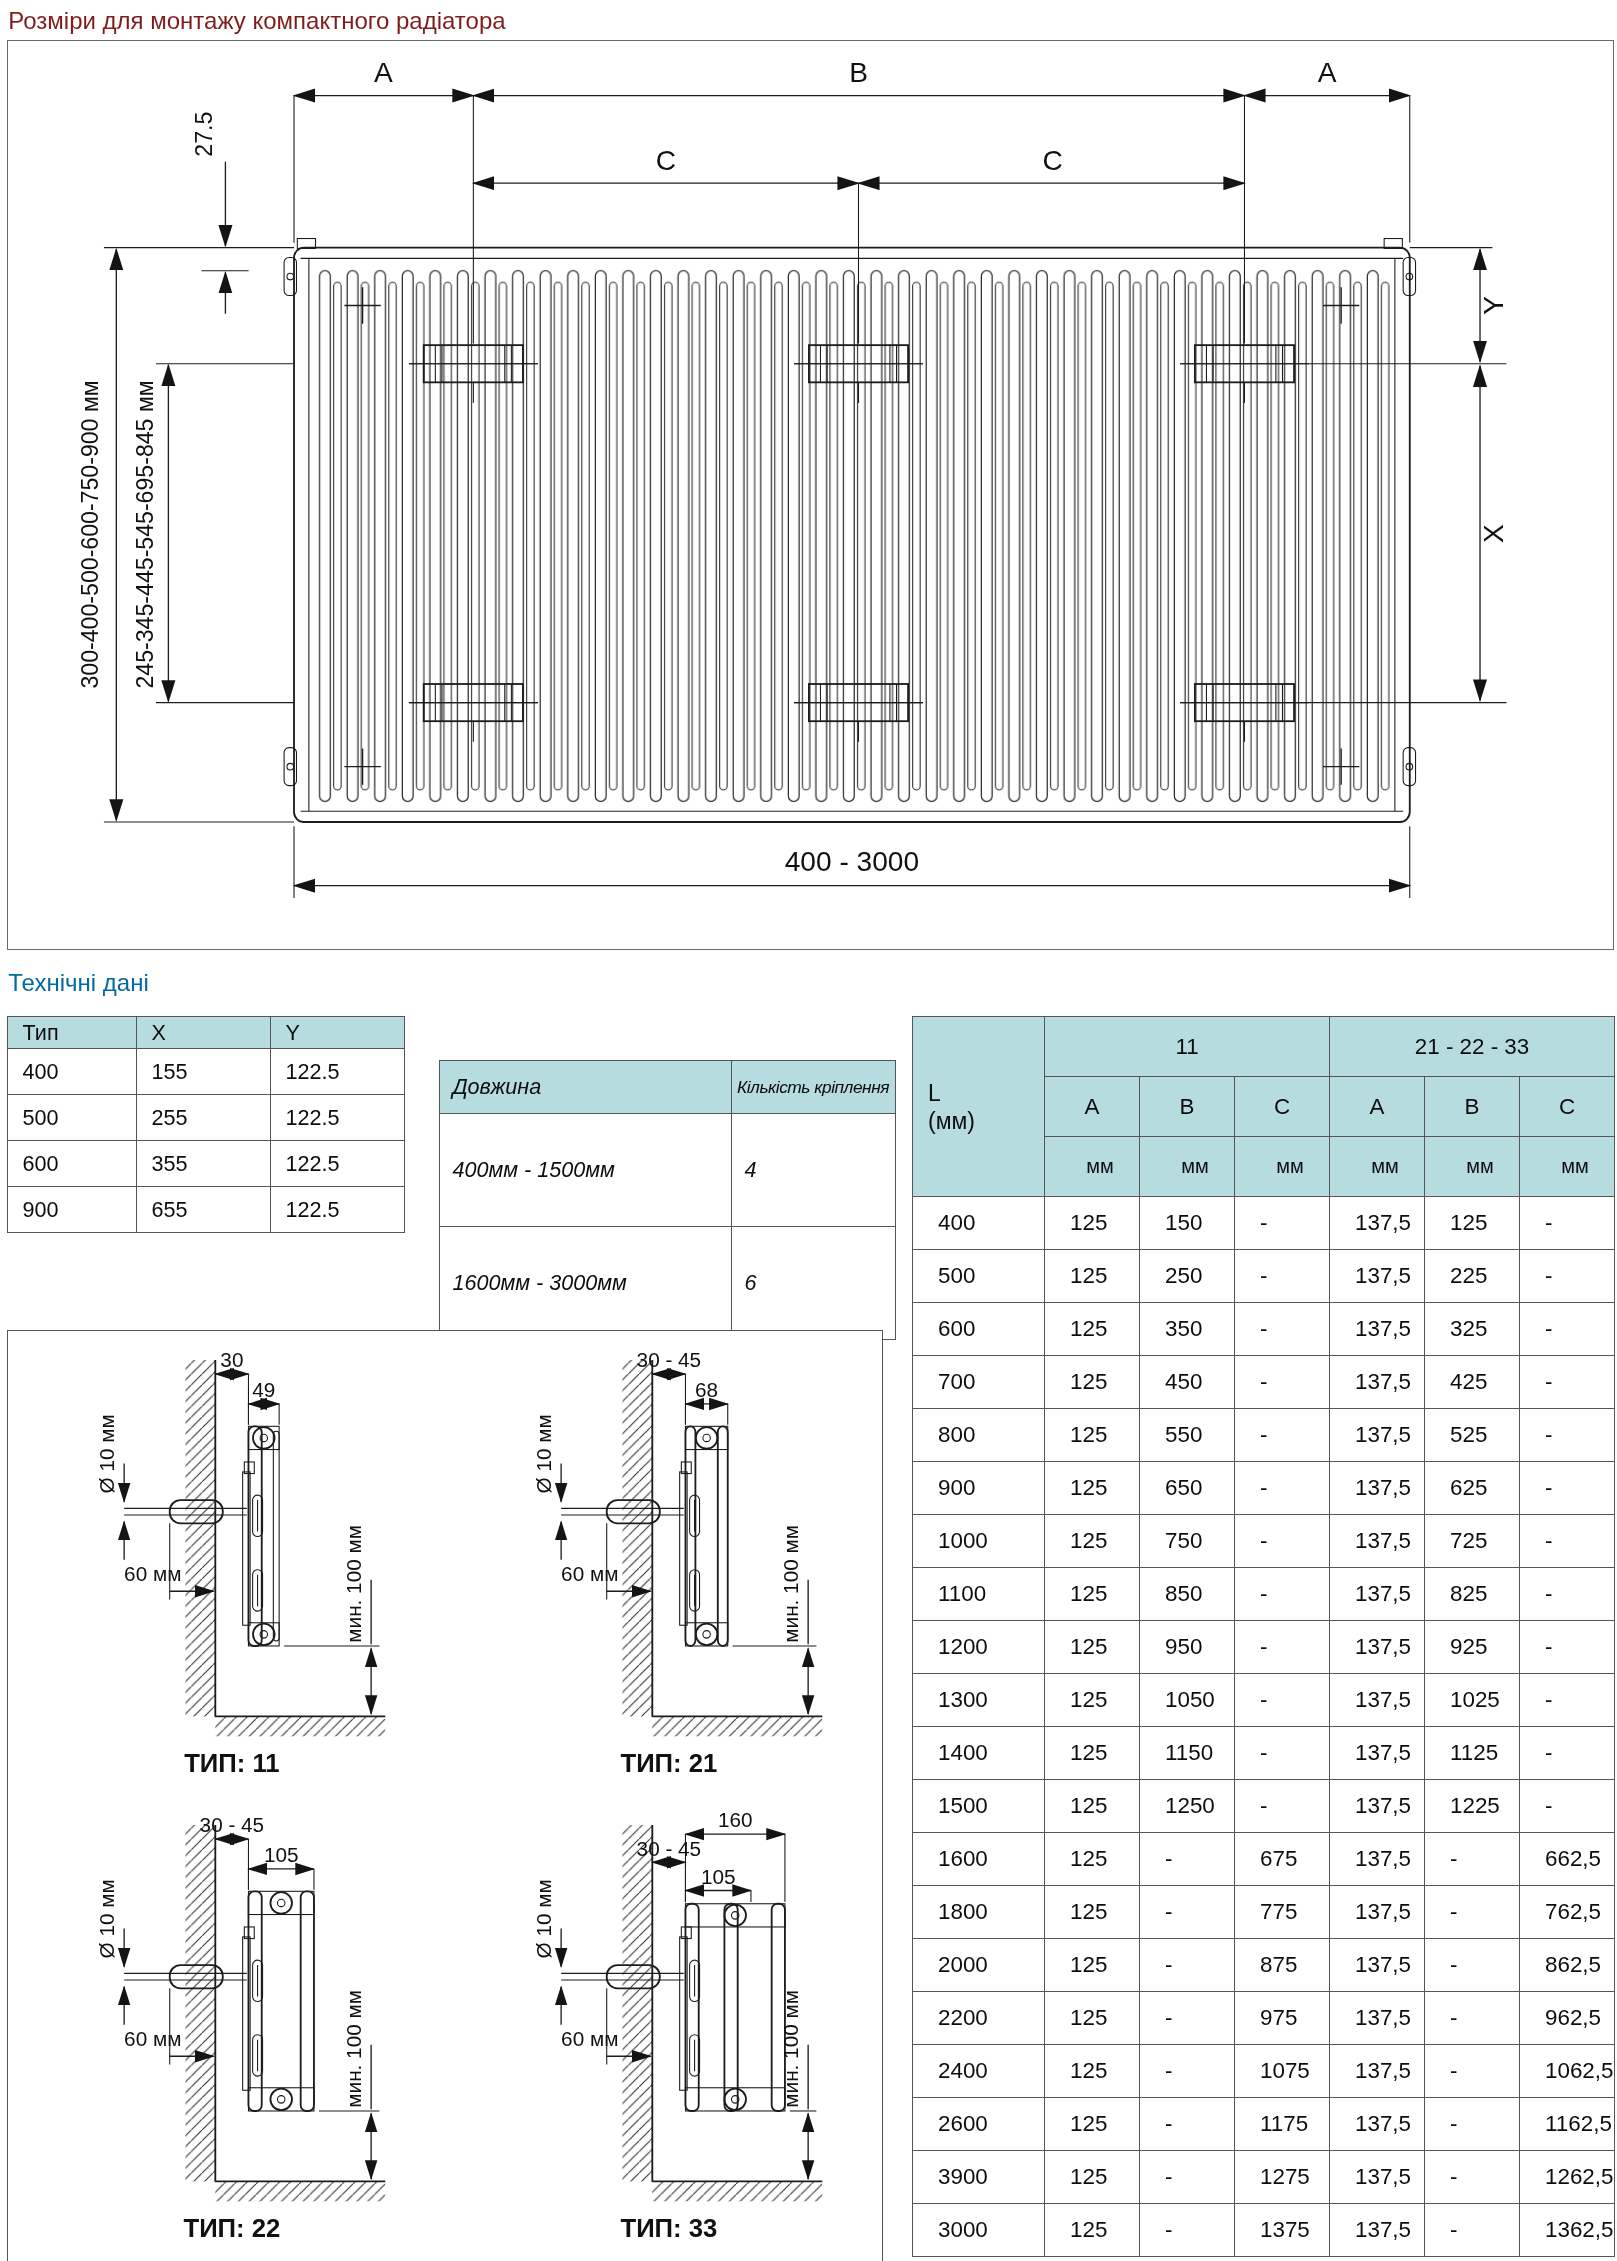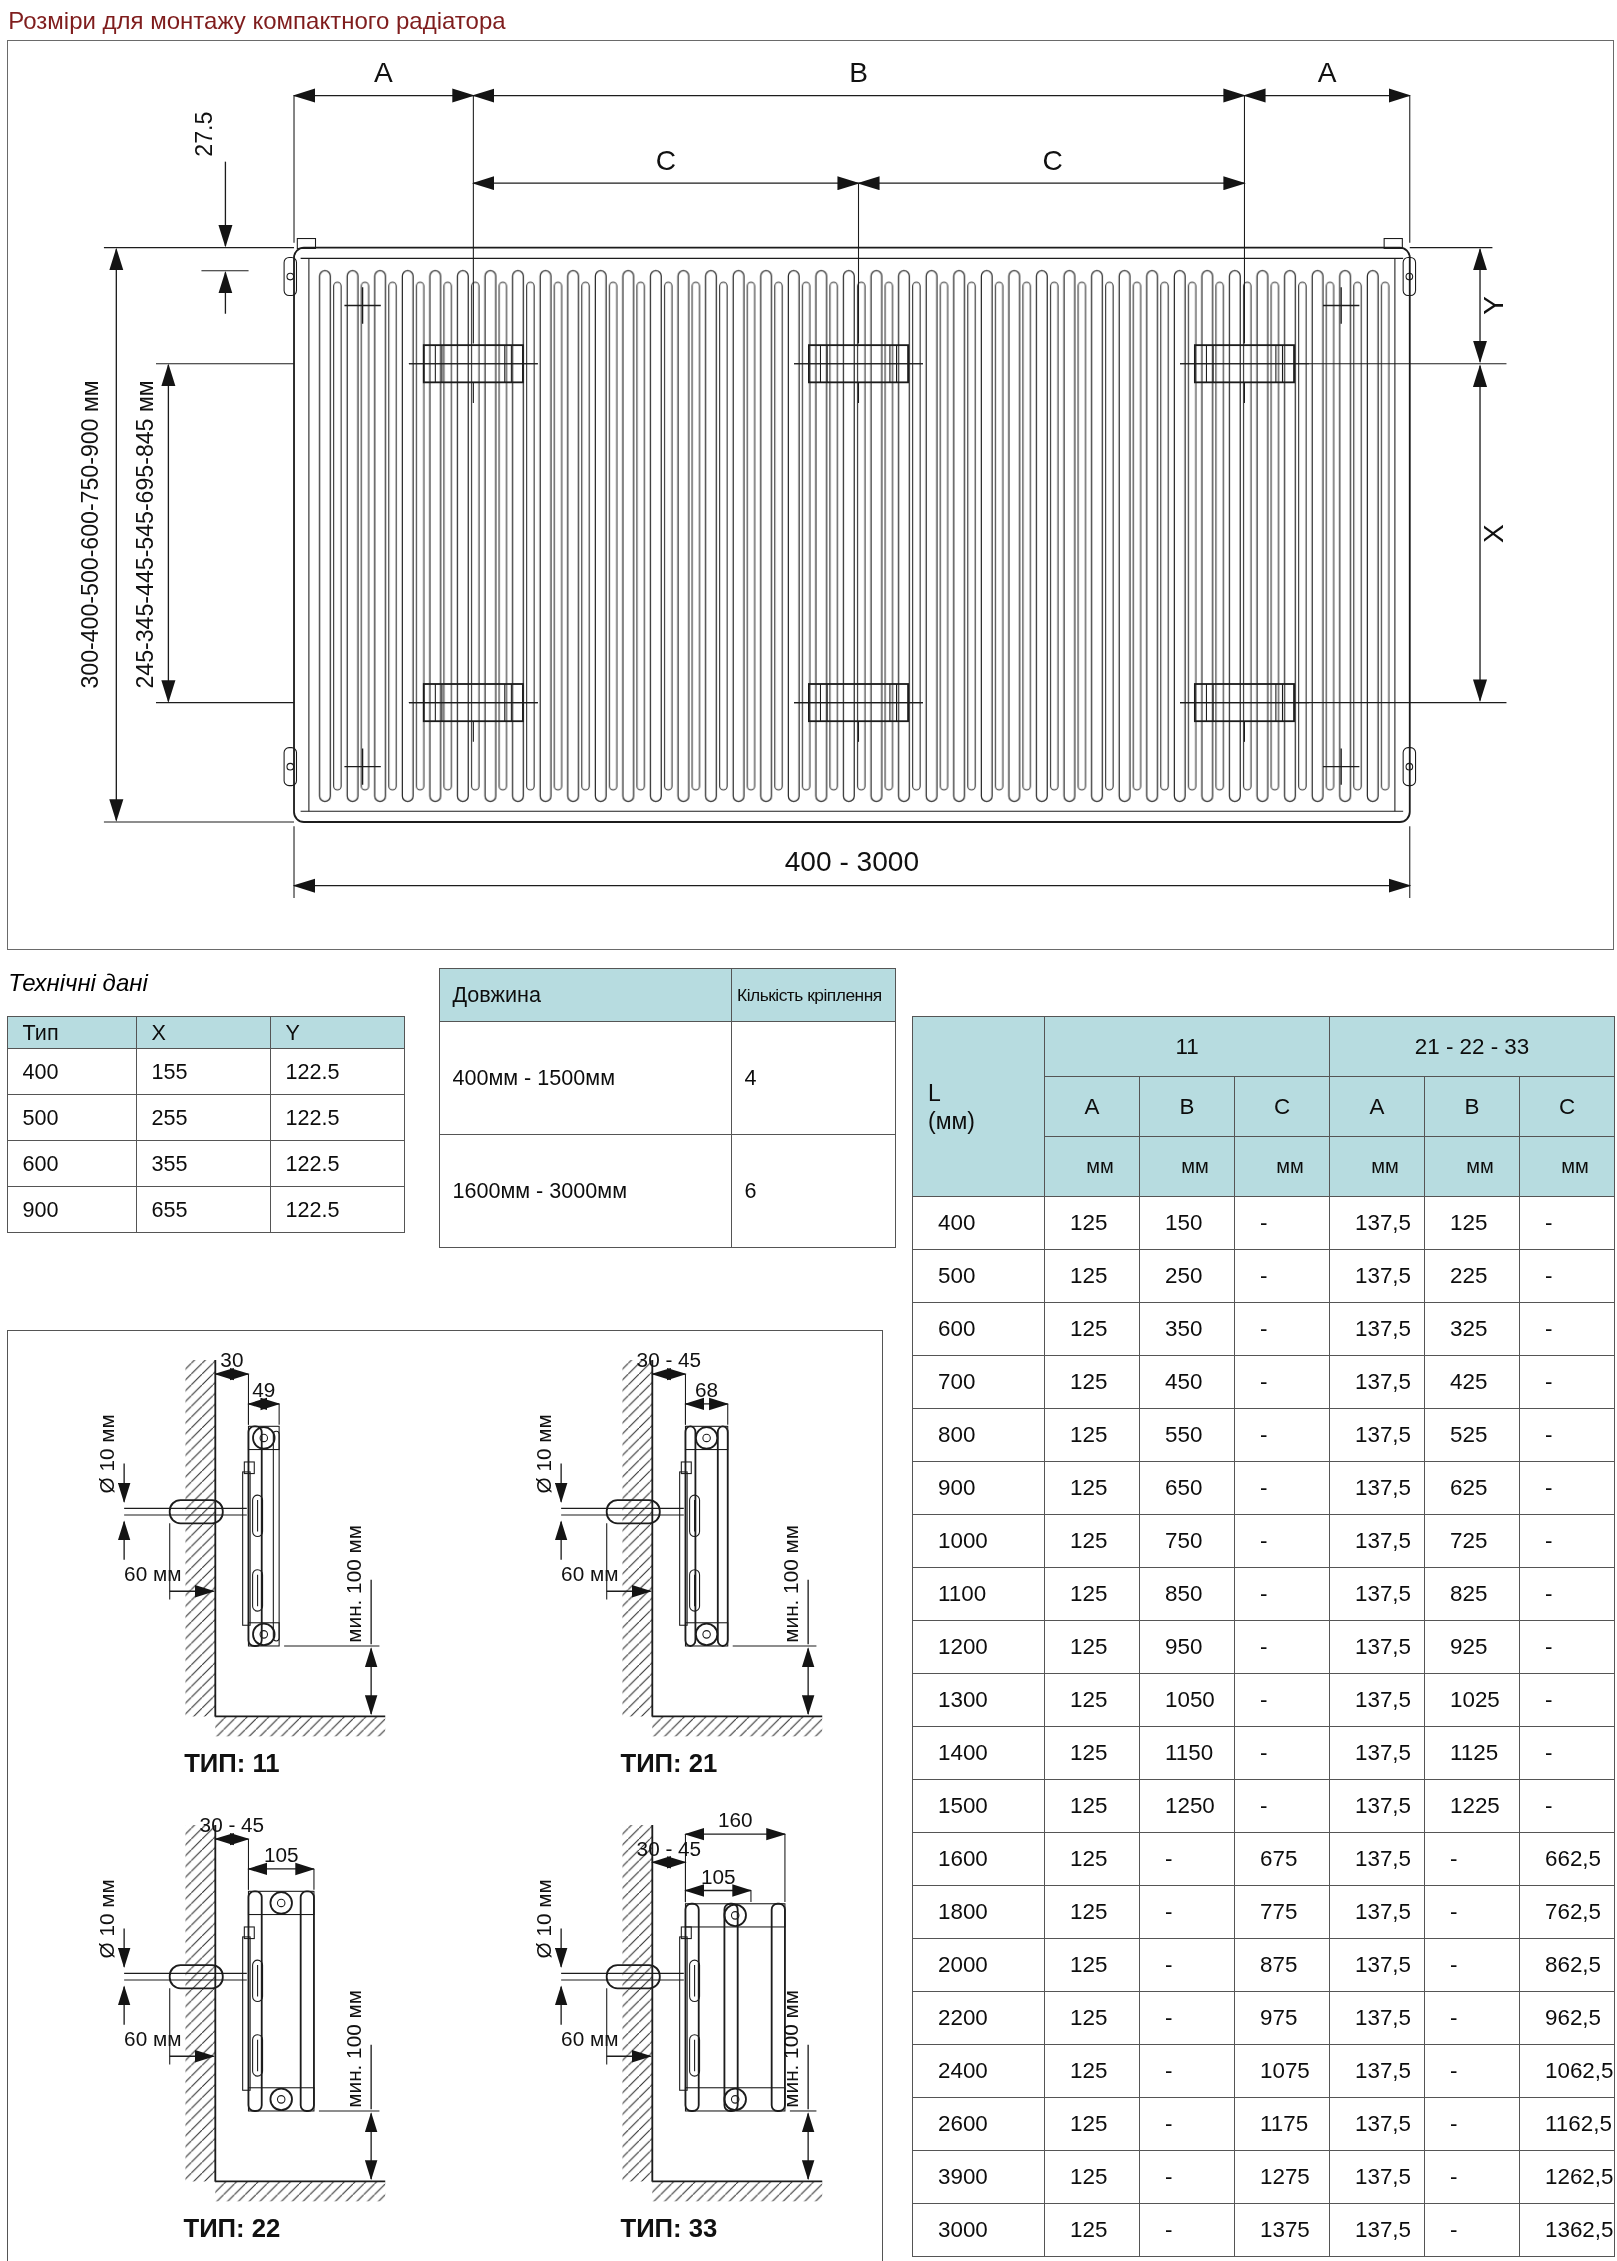--- a/index.html
+++ b/index.html
@@ -1,31 +1,31 @@
 <!DOCTYPE html>
 <html style="--header-bg: #b7dce0;font-size:13.3px"><head>
 <meta charset="utf-8">
 <style>
   html,body{margin:0;padding:0;background:#fff;}
   #page{position:relative;width:1618px;height:2261px;background:#fff;
         font-family:"Liberation Sans","DejaVu Sans",sans-serif;color:#111;overflow:hidden;}
   .ttl{position:absolute;left:8.3px;top:6.6px;font-size:24px;color:#7f1d1d;}
-  .ttl2{position:absolute;left:8.3px;top:969px;font-size:24px;color:#000000;font-style:italic;}
+  .ttl2{position:absolute;left:8.3px;top:969px;font-size:24px;color:#0369a1;}
   .dbox{position:absolute;background:#fff;border:1.7px solid #6a6a6a;}
   #mainbox{left:6.6px;top:40px;width:1605px;height:908px;}
   #mountbox{left:6.6px;top:1330px;width:874px;height:930px;border-color:#555;}
   #mountbox svg{position:absolute;}
   table.t{position:absolute;border-collapse:collapse;table-layout:fixed;background:#fff;}
   table.t th,table.t td{border:1.2px solid #555;vertical-align:middle;text-align:left;
         font-weight:normal;color:#0d0d0d;overflow:hidden;white-space:nowrap;}
   table.t th{background:var(--header-bg,#b7dce0);}
   #typeTable{left:6.6px;top:1016px;width:397px;font-size:21.6px;}
   #typeTable th,#typeTable td{padding-left:15px;}
   #typeTable thead tr{height:32px;} #typeTable tbody tr{height:46px;}
-  #fastTable{left:439px;top:968px;width:456px;font-size:21.6px;}
+  #fastTable{left:439px;top:1060px;width:456px;font-size:21.6px;font-style:italic;}
   #fastTable th,#fastTable td{padding-left:12.4px;}
   #fastTable thead tr{height:53px;} #fastTable tbody tr{height:113px;}
   #fastTable th.narrow{padding-left:5px;font-size:17.4px;letter-spacing:-0.5px;}
   #dimTable{left:912px;top:1016px;width:699px;font-size:22.4px;}
   #dimTable thead tr{height:60px;}
   #dimTable tbody tr{height:53px;}
   #dimTable thead th{text-align:center;padding:0;}
   #dimTable thead th.lcell{text-align:left;padding-left:15px;font-size:23px;line-height:28px;}
   #dimTable thead th.unit{font-size:20px;padding-left:16px;}
   #dimTable tbody td{padding-left:25px;}

